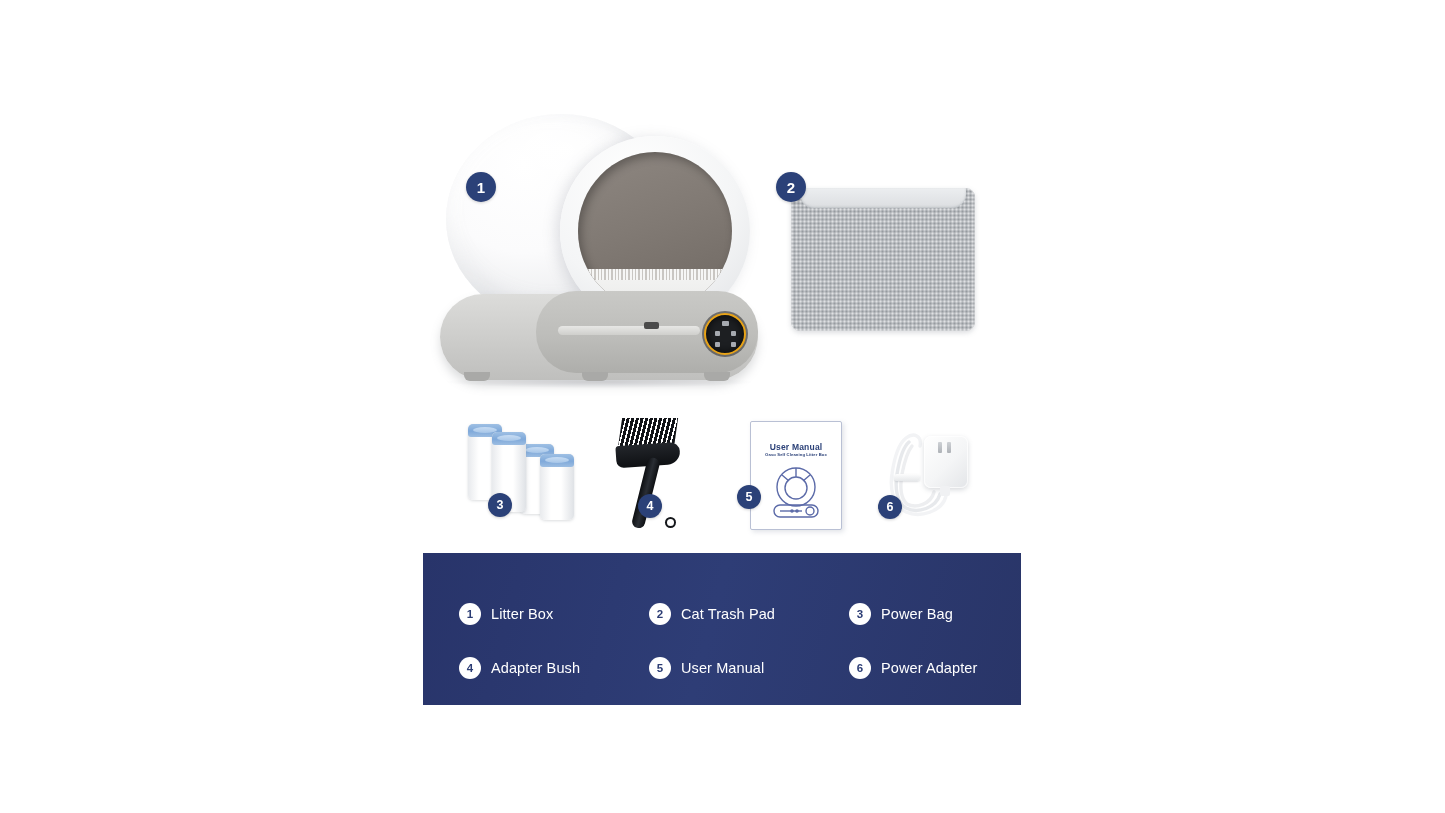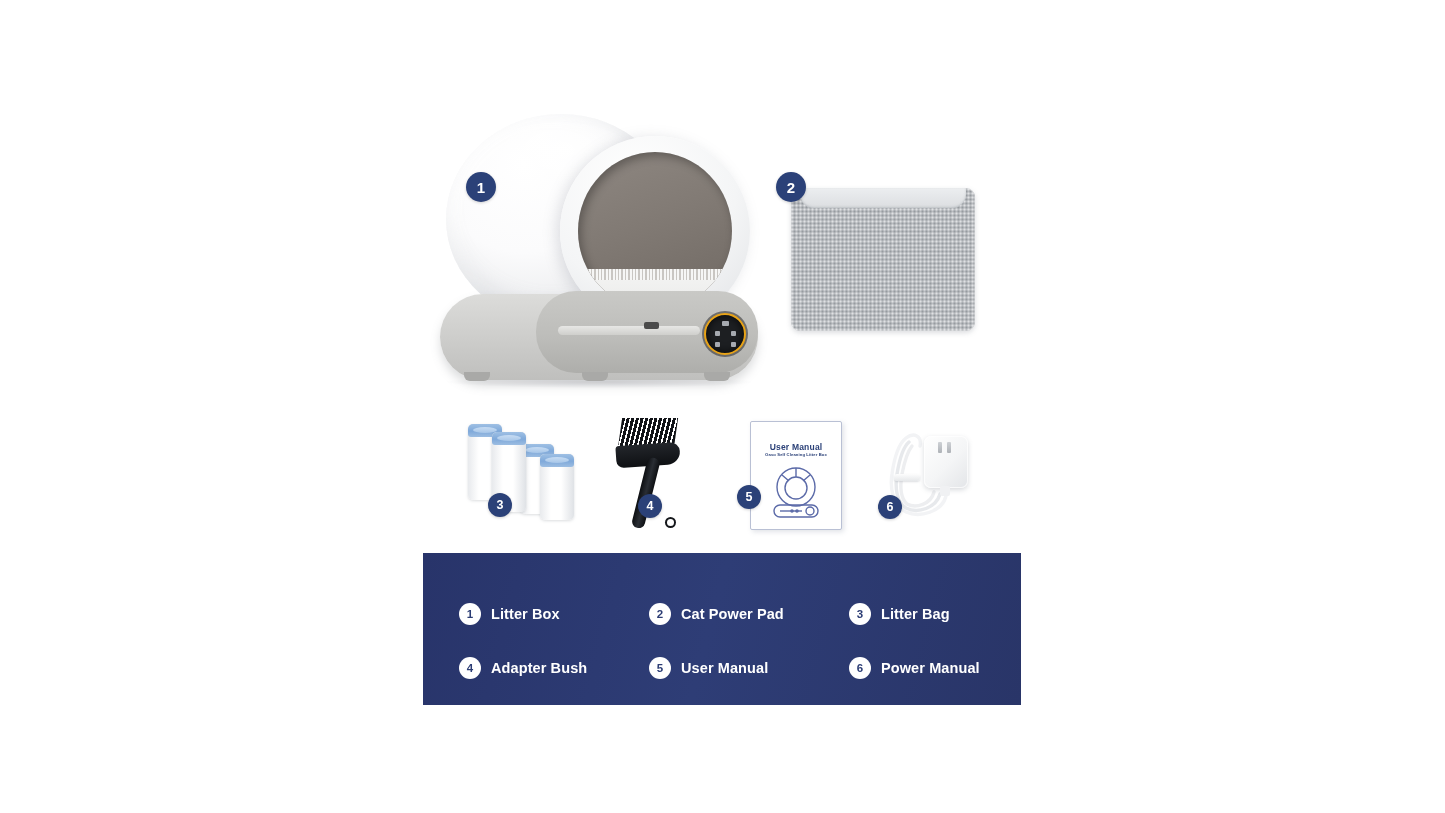--- a/index.html
+++ b/index.html
@@ -195,21 +195,21 @@
     position:absolute;left:36px;top:34px;width:536px;
     display:grid;grid-template-columns:190px 200px 146px;grid-template-rows:54px 54px;
     align-items:center;
   }
   .legend-item{display:flex;align-items:center;gap:10px;}
   .legend-badge{
     width:22px;height:22px;border-radius:50%;background:#ffffff;color:#2b3c74;
     display:flex;align-items:center;justify-content:center;
     font-size:11.5px;font-weight:bold;flex:0 0 auto;
   }
-  .legend-label{color:#ffffff;font-size:14.5px;font-weight:bold;letter-spacing:.1px;white-space:nowrap;}
+  .legend-label{color:#ffffff;font-size:14.5px;font-weight:normal;letter-spacing:.1px;white-space:nowrap;}
 </style>
 </head>
 <body>
 
 <div class="stage">
 
   <div id="litter-box">
     <div class="lb-shadow"></div>
     <div class="lb-dome"></div>
     <div class="lb-ring">
@@ -311,39 +311,39 @@
   <div id="legend-panel">
     <div class="legend-grid">
 
       <div class="legend-item">
         <div class="legend-badge">1</div>
         <div class="legend-label">Litter Box</div>
       </div>
 
       <div class="legend-item">
         <div class="legend-badge">2</div>
-        <div class="legend-label">Cat Power Pad</div>
+        <div class="legend-label">Cat Trash Pad</div>
       </div>
 
       <div class="legend-item">
         <div class="legend-badge">3</div>
-        <div class="legend-label">Litter Bag</div>
+        <div class="legend-label">Power Bag</div>
       </div>
 
       <div class="legend-item">
         <div class="legend-badge">4</div>
         <div class="legend-label">Adapter Bush</div>
       </div>
 
       <div class="legend-item">
         <div class="legend-badge">5</div>
         <div class="legend-label">User Manual</div>
       </div>
 
       <div class="legend-item">
         <div class="legend-badge">6</div>
-        <div class="legend-label">Power Manual</div>
+        <div class="legend-label">Power Adapter</div>
       </div>
 
     </div>
   </div>
 
 </div>
 
 </body></html>

